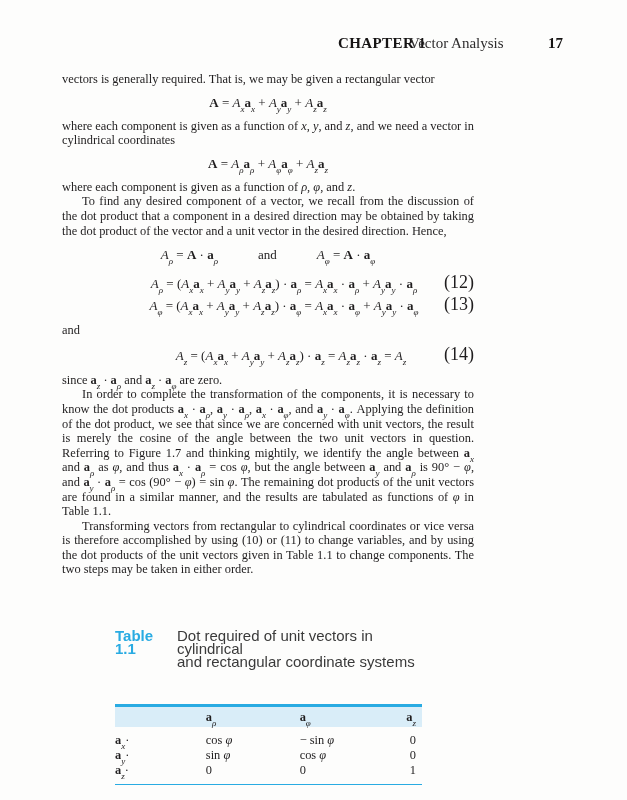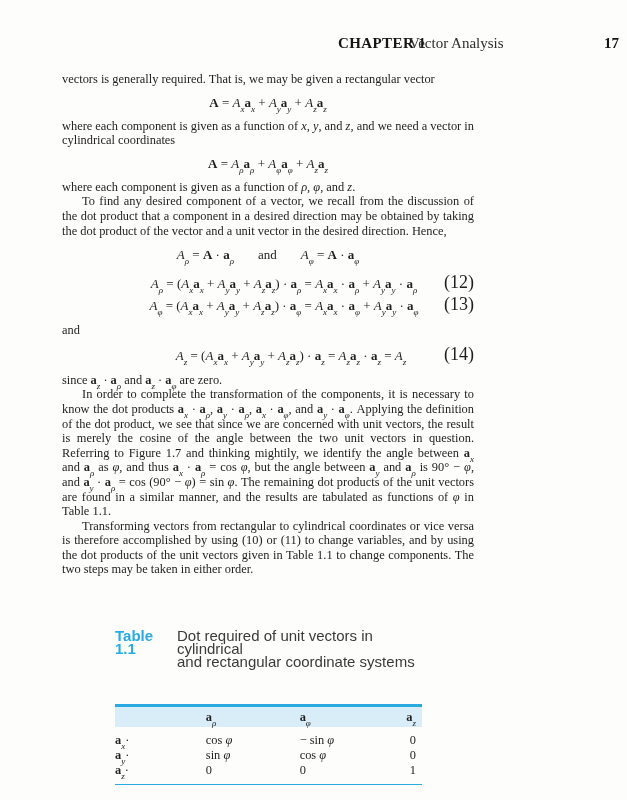--- a/index.html
+++ b/index.html
@@ -15,21 +15,21 @@
   }
 
   
   .running-head {
     position:absolute; top:37px; left:0; width:100%; height:14px;
     font-family:Liberation Serif, serif;
     font-size:15px; line-height:13px;
   }
   .chap-label { position:absolute; left:338px; font-weight:bold; letter-spacing:.4px; color:#161414; }
   .chap-title { position:absolute; left:409px; color:#2e2c2d; }
-  .page-num   { position:absolute; left:604px; font-weight:bold; color:#161414; }
+  .page-num   { position:absolute; left:548px; font-weight:bold; color:#161414; }
 
   
   .text-column {
     position:absolute; left:62px; top:72px; width:412px;
     font-size:12.4px; line-height:14.6px;
     text-align:justify;
   }
   .text-column p { margin:0; }
   p.indent { text-indent:20px; }
 
@@ -39,21 +39,21 @@
   sub.vs { font-style:italic; font-size:9px; line-height:0; position:relative; top:1.5px; }
 
   
   .eq {
     text-align:center;
     font-size:13px; line-height:17px;
     margin:7px 0 8px 0;
     text-indent:0;
   }
   .eq-pair {
-    display:flex; justify-content:center; gap:24px;
+    display:flex; justify-content:center; gap:40px;
     font-size:13px; line-height:17px;
     margin:8px 0 9px 0;
   }
 
   
   .eq-group { margin:6px 0 7px 0; }
   .eq-numbered { display:flex; align-items:baseline; font-size:13px; line-height:20px; }
   .eq-numbered .eqbody { flex:1; text-align:center; padding-left:62px; }
   .eq-numbered.eq14 .eqbody { padding-left:76px; }
   .eq-numbered .eqno { text-align:right; font-size:18px; white-space:nowrap; }

